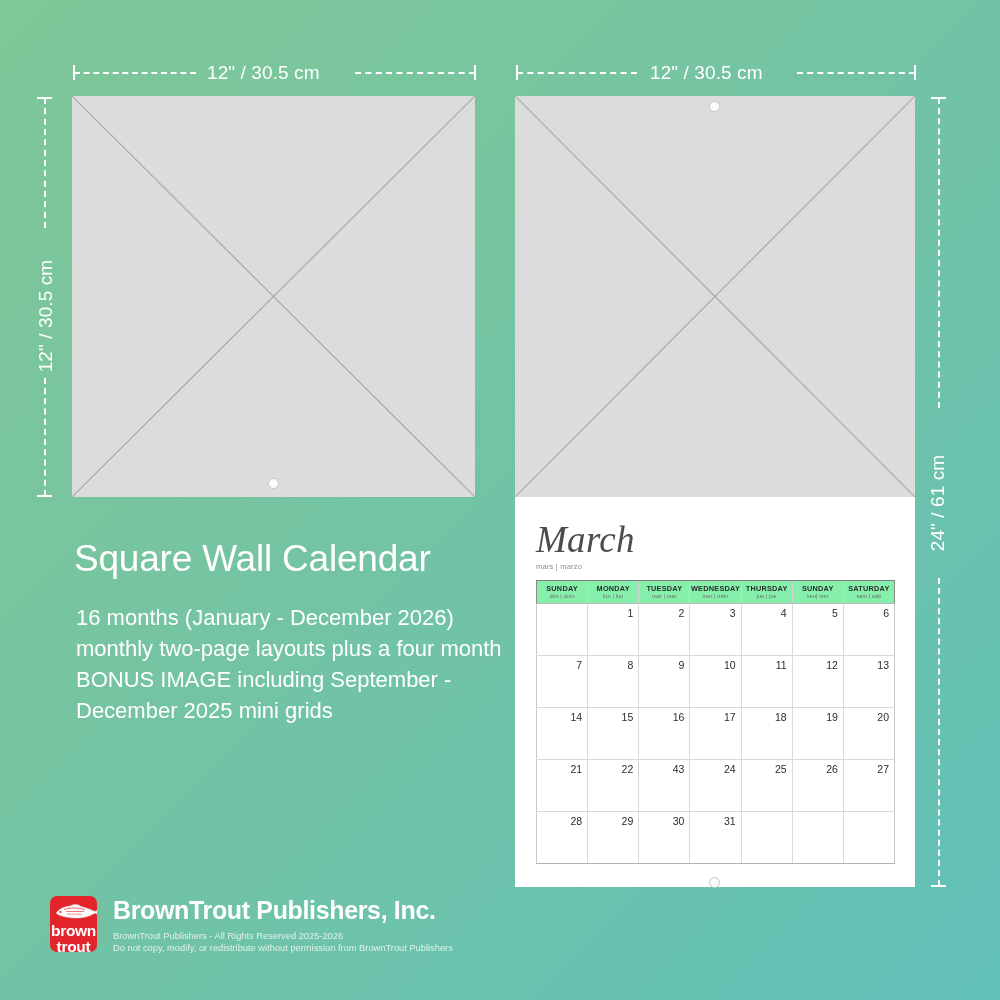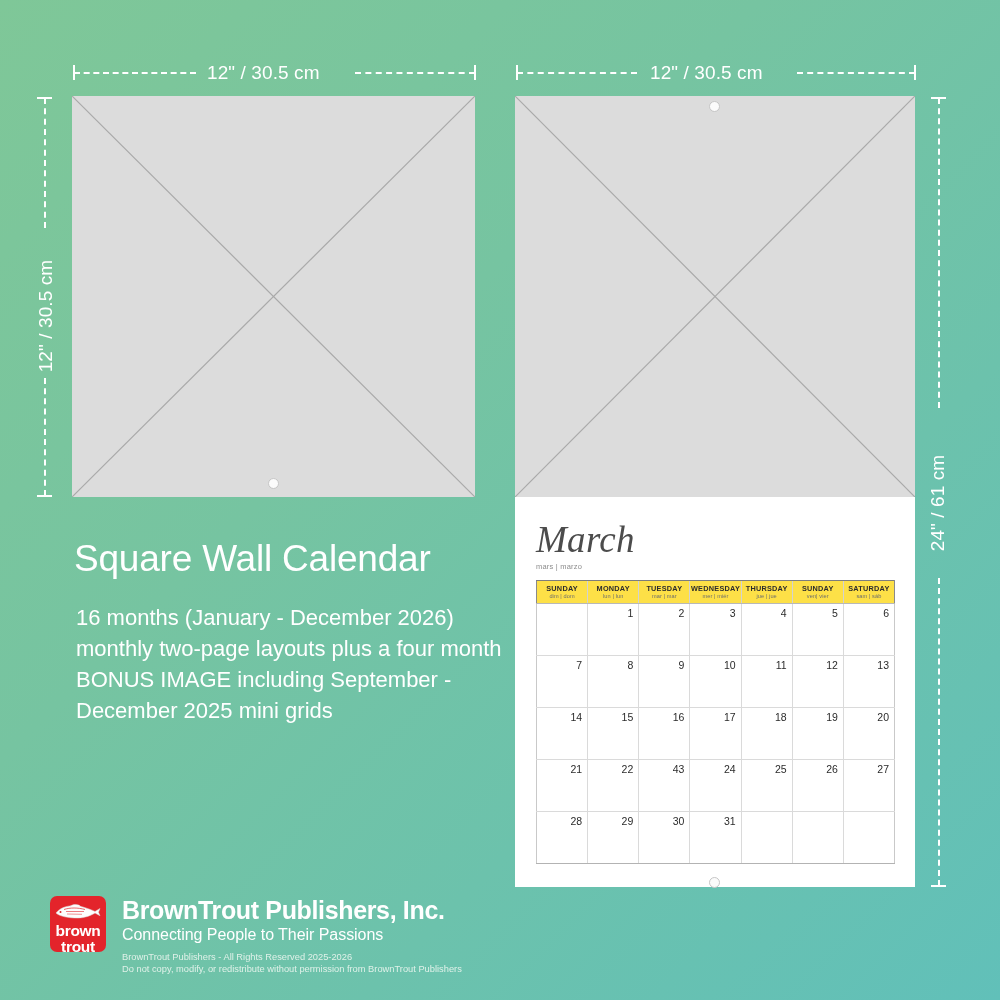--- a/index.html
+++ b/index.html
@@ -149,21 +149,21 @@
     margin-top: 9px;
     table-layout: fixed;
   }
   table.cal th {
     border-top: 1px solid #7d7d7d;
     border-bottom: 1px solid #b8b8b8;
     border-left: 1px solid #d2d2d2;
     padding: 3px 0 3px;
     text-align: center;
     vertical-align: middle;
-    background: #fde047;
+    background: #86efac;
   }
   table.cal th:first-child { border-left: 1px solid #8a8a8a; }
   table.cal th:last-child  { border-right: 1px solid #8a8a8a; }
   .dow-name {
     font-size: 7.3px;
     font-weight: 700;
     color: #2b2b2b;
     letter-spacing: .25px;
     line-height: 1.25;
   }
@@ -185,21 +185,21 @@
     color: #2b2b2b;
     background: #fff;
   }
   table.cal td:first-child { border-left: 1px solid #c9c9c9; }
   table.cal td:last-child  { border-right: 1px solid #c9c9c9; }
   table.cal tr:last-child td { border-bottom: 1px solid #b3b3b3; }
 
   
   #footer { position: absolute; left: 50px; top: 896px; display: flex; align-items: flex-start; }
   #logo-mark {
-    width: 56px; height: 56px;
+    width: 47px; height: 56px;
     background: #e3242b;
     border-radius: 7px;
     position: relative;
     flex: 0 0 auto;
     overflow: hidden;
   }
   #logo-mark .fishwrap {
     position: absolute; left: 4px; top: 6px; width: 48px; height: 20px;
   }
   #logo-mark .logo-word {
@@ -387,19 +387,18 @@
         <path d="M13 12 L28 12.3" fill="none" stroke="#e3242b" stroke-width=".5"></path>
         <path d="M16 4.5 C19 1.5, 25 2, 27 4.8" fill="#fdfdfd" stroke="#d8d8d8" stroke-width=".5"></path>
         <circle cx="6.5" cy="10" r="1" fill="#e3242b"></circle>
       </svg>
     </span>
     <span class="logo-word" id="logo-word-brown">brown</span>
     <span class="logo-word" id="logo-word-trout">trout</span>
   </div>
   <div id="footer-text">
     <div id="company-name">BrownTrout Publishers, Inc.</div>
-    <div id="tagline">Connecting People to Their Passions</div>
     <div id="legal">
       <div>BrownTrout Publishers - All Rights Reserved 2025-2026</div>
       <div>Do not copy, modify, or redistribute without permission from BrownTrout Publishers</div>
     </div>
   </div>
 </div>
 
 </body></html>

